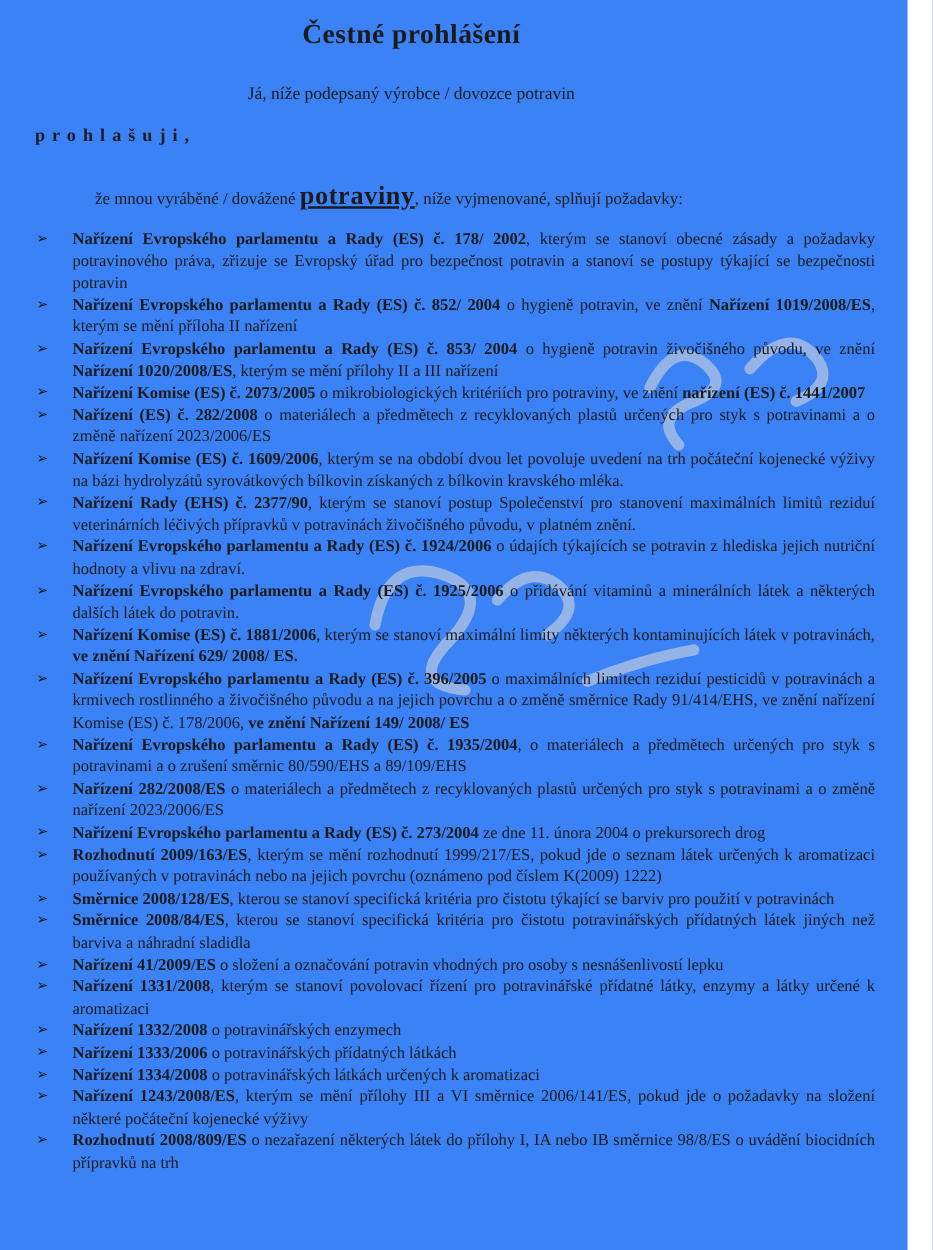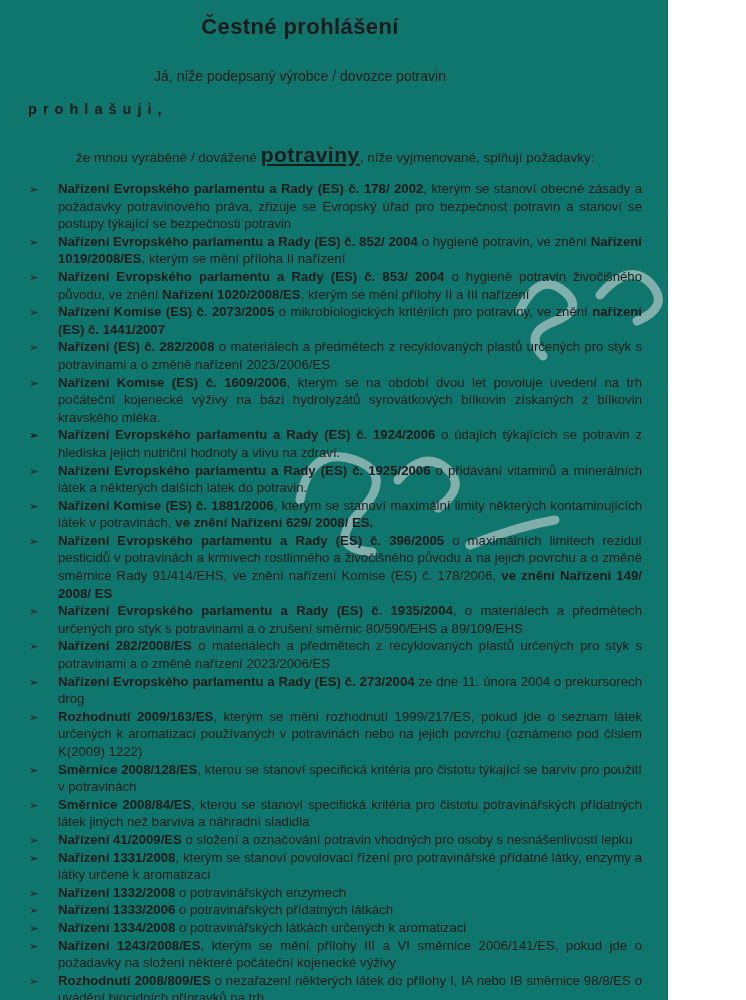--- a/index.html
+++ b/index.html
@@ -1,23 +1,23 @@
 <!DOCTYPE html>
 <html><head>
 <meta charset="utf-8">
 <style>
   * { box-sizing: border-box; }
   html, body { margin: 0; padding: 0; background: #ffffff; }
   .page {
     position: relative;
-    width: 668px;
+    width: 726px;
     height: 1000px;
-    background: #0f766e;
+    background: #3b82f6;
     overflow: hidden;
-    font-family: Liberation Sans, sans-serif;
+    font-family: Liberation Serif, serif;
     color: #1b1b1b;
     padding: 10px 26px 4px 28px;
   }
   .watermark {
     position: absolute;
     left: 0; top: 0;
     width: 746px; height: 1000px;
     z-index: 0;
     pointer-events: none;
   }
@@ -98,21 +98,21 @@
 
     <div class="requirements"><span>že mnou vyráběné / dovážené </span><span class="req-em">potraviny</span><span>, níže vyjmenované, splňují požadavky:</span></div>
 
     <ul class="reg-list">
         <li class="reg-item"><span class="bullet">➢</span><span class="reg-text"><b>Nařízení Evropského parlamentu a Rady (ES) č. 178/ 2002</b><span>, kterým se stanoví obecné zásady a požadavky potravinového práva, zřizuje se Evropský úřad pro bezpečnost potravin a stanoví se postupy týkající se bezpečnosti potravin</span></span></li>
         <li class="reg-item"><span class="bullet">➢</span><span class="reg-text"><b>Nařízení Evropského parlamentu a Rady (ES) č. 852/ 2004</b><span> o hygieně potravin, ve znění </span><b>Nařízení 1019/2008/ES</b><span>, kterým se mění příloha II nařízení</span></span></li>
         <li class="reg-item"><span class="bullet">➢</span><span class="reg-text"><b>Nařízení Evropského parlamentu a Rady (ES) č. 853/ 2004</b><span> o hygieně potravin živočišného původu, ve znění </span><b>Nařízení 1020/2008/ES</b><span>, kterým se mění přílohy II a III nařízení</span></span></li>
         <li class="reg-item"><span class="bullet">➢</span><span class="reg-text"><b>Nařízení Komise (ES) č. 2073/2005</b><span> o mikrobiologických kritériích pro potraviny, ve znění </span><b>nařízení (ES) č. 1441/2007</b></span></li>
         <li class="reg-item"><span class="bullet">➢</span><span class="reg-text"><b>Nařízení (ES) č. 282/2008</b><span> o materiálech a předmětech z recyklovaných plastů určených pro styk s potravinami a o změně nařízení 2023/2006/ES</span></span></li>
         <li class="reg-item"><span class="bullet">➢</span><span class="reg-text"><b>Nařízení Komise (ES) č. 1609/2006</b><span>, kterým se na období dvou let povoluje uvedení na trh počáteční kojenecké výživy na bázi hydrolyzátů syrovátkových bílkovin získaných z bílkovin kravského mléka.</span></span></li>
-        <li class="reg-item"><span class="bullet">➢</span></li>
+        <li class="reg-item"><span class="bullet">➢</span><span class="reg-text"><b>Nařízení Rady (EHS) č. 2377/90</b><span>, kterým se stanoví postup Společenství pro stanovení maximálních limitů reziduí veterinárních léčivých přípravků v potravinách živočišného původu, v platném znění.</span></span></li>
         <li class="reg-item"><span class="bullet">➢</span><span class="reg-text"><b>Nařízení Evropského parlamentu a Rady (ES) č. 1924/2006</b><span> o údajích týkajících se potravin z hlediska jejich nutriční hodnoty a vlivu na zdraví.</span></span></li>
         <li class="reg-item"><span class="bullet">➢</span><span class="reg-text"><b>Nařízení Evropského parlamentu a Rady (ES) č. 1925/2006</b><span> o přidávání vitaminů a minerálních látek a některých dalších látek do potravin.</span></span></li>
         <li class="reg-item"><span class="bullet">➢</span><span class="reg-text"><b>Nařízení Komise (ES) č. 1881/2006</b><span>, kterým se stanoví maximální limity některých kontaminujících látek v potravinách, </span><b>ve znění Nařízení 629/ 2008/ ES.</b></span></li>
         <li class="reg-item"><span class="bullet">➢</span><span class="reg-text"><b>Nařízení Evropského parlamentu a Rady (ES) č. 396/2005</b><span> o maximálních limitech reziduí pesticidů v potravinách a krmivech rostlinného a živočišného původu a na jejich povrchu a o změně směrnice Rady 91/414/EHS, ve znění nařízení Komise (ES) č. 178/2006, </span><b>ve znění Nařízení 149/ 2008/ ES</b></span></li>
         <li class="reg-item"><span class="bullet">➢</span><span class="reg-text"><b>Nařízení Evropského parlamentu a Rady (ES) č. 1935/2004</b><span>, o materiálech a předmětech určených pro styk s potravinami a o zrušení směrnic 80/590/EHS a 89/109/EHS</span></span></li>
         <li class="reg-item"><span class="bullet">➢</span><span class="reg-text"><b>Nařízení 282/2008/ES</b><span> o materiálech a předmětech z recyklovaných plastů určených pro styk s potravinami a o změně nařízení 2023/2006/ES</span></span></li>
         <li class="reg-item"><span class="bullet">➢</span><span class="reg-text"><b>Nařízení Evropského parlamentu a Rady (ES) č. 273/2004</b><span> ze dne 11. února 2004 o prekursorech drog</span></span></li>
         <li class="reg-item"><span class="bullet">➢</span><span class="reg-text"><b>Rozhodnutí 2009/163/ES</b><span>, kterým se mění rozhodnutí 1999/217/ES, pokud jde o seznam látek určených k aromatizaci používaných v potravinách nebo na jejich povrchu (oznámeno pod číslem K(2009) 1222)</span></span></li>
         <li class="reg-item"><span class="bullet">➢</span><span class="reg-text"><b>Směrnice 2008/128/ES</b><span>, kterou se stanoví specifická kritéria pro čistotu týkající se barviv pro použití v potravinách</span></span></li>
         <li class="reg-item"><span class="bullet">➢</span><span class="reg-text"><b>Směrnice 2008/84/ES</b><span>, kterou se stanoví specifická kritéria pro čistotu potravinářských přídatných látek jiných než barviva a náhradní sladidla</span></span></li>

